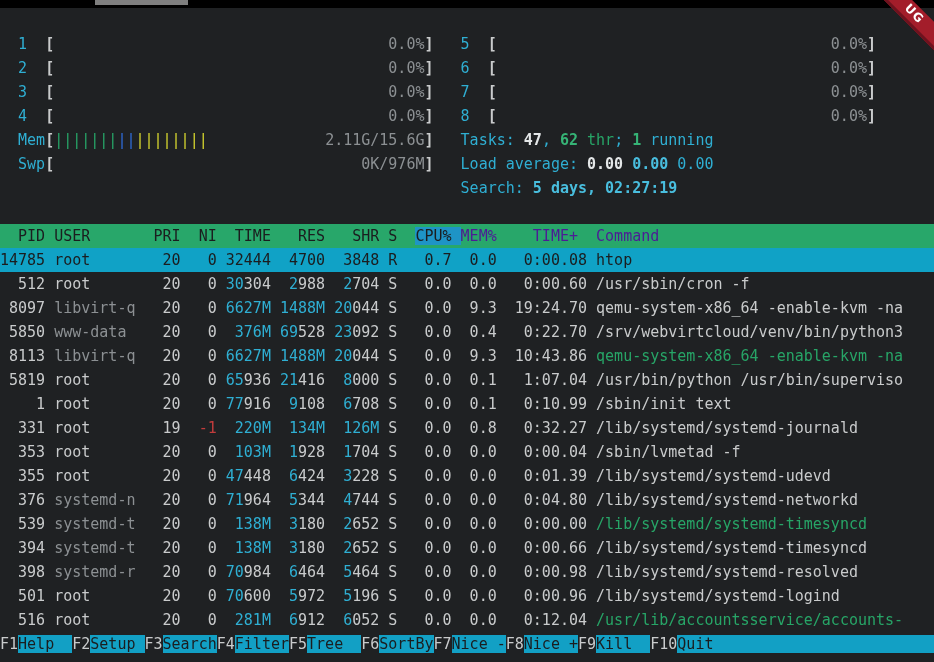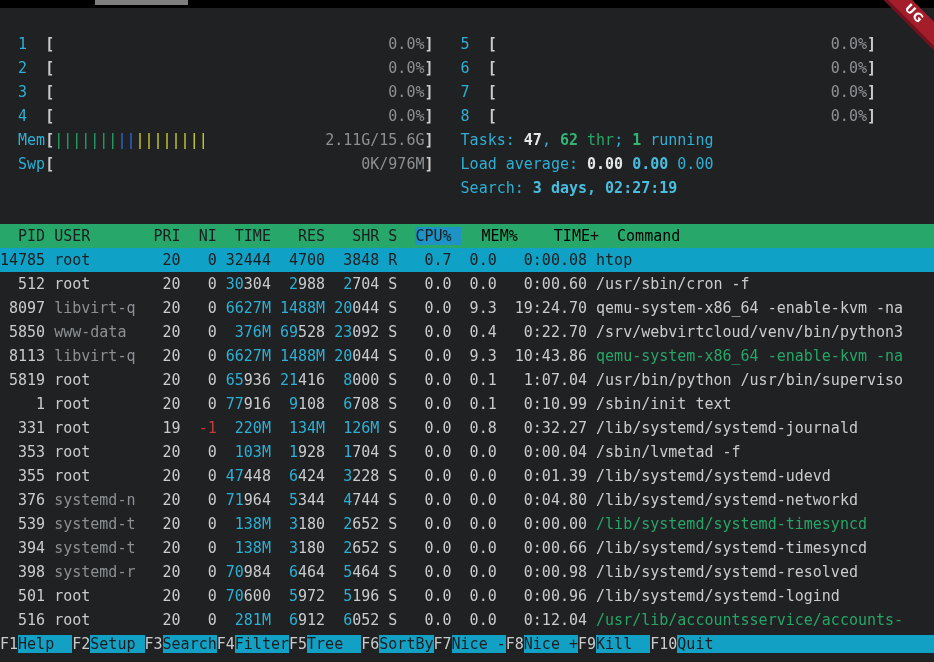--- a/index.html
+++ b/index.html
@@ -21,22 +21,22 @@
   <div id="tabstrip">
     <div class="tab" style="background: rgb(127, 127, 127);"></div>
   </div>
   <div id="term" style="background: rgb(31, 33, 35); color: rgb(201, 203, 204);">
       <div class="line" style="top: 24px;"><span>  </span><span style="color: rgb(47, 175, 211);">1</span><span>  </span><span style="color: rgb(201, 203, 204); font-weight: bold;">[</span><span>                                     </span><span style="color: rgb(140, 144, 147);">0.0%</span><span style="color: rgb(201, 203, 204); font-weight: bold;">]</span><span>   </span><span style="color: rgb(47, 175, 211);">5</span><span>  </span><span style="color: rgb(201, 203, 204); font-weight: bold;">[</span><span>                                     </span><span style="color: rgb(140, 144, 147);">0.0%</span><span style="color: rgb(201, 203, 204); font-weight: bold;">]</span></div>
       <div class="line" style="top: 48px;"><span>  </span><span style="color: rgb(47, 175, 211);">2</span><span>  </span><span style="color: rgb(201, 203, 204); font-weight: bold;">[</span><span>                                     </span><span style="color: rgb(140, 144, 147);">0.0%</span><span style="color: rgb(201, 203, 204); font-weight: bold;">]</span><span>   </span><span style="color: rgb(47, 175, 211);">6</span><span>  </span><span style="color: rgb(201, 203, 204); font-weight: bold;">[</span><span>                                     </span><span style="color: rgb(140, 144, 147);">0.0%</span><span style="color: rgb(201, 203, 204); font-weight: bold;">]</span></div>
       <div class="line" style="top: 72px;"><span>  </span><span style="color: rgb(47, 175, 211);">3</span><span>  </span><span style="color: rgb(201, 203, 204); font-weight: bold;">[</span><span>                                     </span><span style="color: rgb(140, 144, 147);">0.0%</span><span style="color: rgb(201, 203, 204); font-weight: bold;">]</span><span>   </span><span style="color: rgb(47, 175, 211);">7</span><span>  </span><span style="color: rgb(201, 203, 204); font-weight: bold;">[</span><span>                                     </span><span style="color: rgb(140, 144, 147);">0.0%</span><span style="color: rgb(201, 203, 204); font-weight: bold;">]</span></div>
       <div class="line" style="top: 96px;"><span>  </span><span style="color: rgb(47, 175, 211);">4</span><span>  </span><span style="color: rgb(201, 203, 204); font-weight: bold;">[</span><span>                                     </span><span style="color: rgb(140, 144, 147);">0.0%</span><span style="color: rgb(201, 203, 204); font-weight: bold;">]</span><span>   </span><span style="color: rgb(47, 175, 211);">8</span><span>  </span><span style="color: rgb(201, 203, 204); font-weight: bold;">[</span><span>                                     </span><span style="color: rgb(140, 144, 147);">0.0%</span><span style="color: rgb(201, 203, 204); font-weight: bold;">]</span></div>
       <div class="line" style="top: 120px;"><span>  </span><span style="color: rgb(47, 175, 211);">Mem</span><span style="color: rgb(201, 203, 204); font-weight: bold;">[</span><span style="color: rgb(39, 165, 103);">|||||||</span><span style="color: rgb(46, 107, 216);">||</span><span style="color: rgb(211, 211, 46);">||||||||</span><span>             </span><span style="color: rgb(140, 144, 147);">2.11G/15.6G</span><span style="color: rgb(201, 203, 204); font-weight: bold;">]</span><span>   </span><span style="color: rgb(47, 175, 211);">Tasks: </span><span style="color: rgb(228, 231, 232); font-weight: bold;">47</span><span style="color: rgb(47, 175, 211);">, </span><span style="color: rgb(54, 180, 118); font-weight: bold;">62</span><span style="color: rgb(39, 165, 103);"> thr</span><span style="color: rgb(47, 175, 211);">; </span><span style="color: rgb(54, 180, 118); font-weight: bold;">1</span><span style="color: rgb(47, 175, 211);"> running</span></div>
       <div class="line" style="top: 144px;"><span>  </span><span style="color: rgb(47, 175, 211);">Swp</span><span style="color: rgb(201, 203, 204); font-weight: bold;">[</span><span>                                  </span><span style="color: rgb(140, 144, 147);">0K/976M</span><span style="color: rgb(201, 203, 204); font-weight: bold;">]</span><span>   </span><span style="color: rgb(47, 175, 211);">Load average: </span><span style="color: rgb(228, 231, 232); font-weight: bold;">0.00</span><span> </span><span style="color: rgb(73, 190, 222); font-weight: bold;">0.00</span><span> </span><span style="color: rgb(47, 175, 211);">0.00</span></div>
-      <div class="line" style="top: 168px;"><span>                                                   </span><span style="color: rgb(47, 175, 211);">Search: </span><span style="color: rgb(73, 190, 222); font-weight: bold;">3 days, 02:27:19</span></div>
-      <div class="line" style="top: 216px; background: rgb(40, 167, 106);"><span style="color: rgb(27, 29, 31);">  PID USER       PRI  NI  TIME   RES   SHR S  </span><span style="color: rgb(27, 29, 31); background: rgb(30, 148, 198);">CPU% </span><span style="color: #000000; margin-left: 21px;">MEM%    TIME+  Command</span></div>
+      <div class="line" style="top: 168px;"><span>                                                   </span><span style="color: rgb(47, 175, 211);">Search: </span><span style="color: rgb(73, 190, 222); font-weight: bold;">5 days, 02:27:19</span></div>
+      <div class="line" style="top: 216px; background: rgb(40, 167, 106);"><span style="color: rgb(27, 29, 31);">  PID USER       PRI  NI  TIME   RES   SHR S  </span><span style="color: rgb(27, 29, 31); background: rgb(30, 148, 198);">CPU% </span><span style="color: #4c1d95;">MEM%    TIME+  Command</span></div>
       <div class="line" style="top: 240px; background: rgb(16, 162, 198);"><span style="color: rgb(27, 29, 31);">14785</span><span> </span><span style="color: rgb(27, 29, 31);">root      </span><span> </span><span style="color: rgb(27, 29, 31);"> 20</span><span> </span><span style="color: rgb(27, 29, 31);">  0</span><span> </span><span style="color: rgb(27, 29, 31);">32444</span><span> </span><span style="color: rgb(27, 29, 31);"> 4700</span><span> </span><span style="color: rgb(27, 29, 31);"> 3848</span><span> </span><span style="color: rgb(27, 29, 31);">R</span><span>  </span><span style="color: rgb(27, 29, 31);"> 0.7</span><span> </span><span style="color: rgb(27, 29, 31);"> 0.0</span><span>  </span><span style="color: rgb(27, 29, 31);"> 0:00.08</span><span> </span><span style="color: rgb(27, 29, 31);">htop</span></div>
       <div class="line" style="top: 264px;"><span style="color: rgb(201, 203, 204);">  512</span><span> </span><span style="color: rgb(201, 203, 204);">root      </span><span> </span><span style="color: rgb(201, 203, 204);"> 20</span><span> </span><span style="color: rgb(201, 203, 204);">  0</span><span> </span><span style="color: rgb(47, 175, 211);">30</span><span style="color: rgb(201, 203, 204);">304</span><span> </span><span> </span><span style="color: rgb(47, 175, 211);">2</span><span style="color: rgb(201, 203, 204);">988</span><span> </span><span> </span><span style="color: rgb(47, 175, 211);">2</span><span style="color: rgb(201, 203, 204);">704</span><span> </span><span style="color: rgb(201, 203, 204);">S</span><span>  </span><span style="color: rgb(201, 203, 204);"> 0.0</span><span> </span><span style="color: rgb(201, 203, 204);"> 0.0</span><span>  </span><span style="color: rgb(201, 203, 204);"> 0:00.60</span><span> </span><span style="color: rgb(201, 203, 204);">/usr/sbin/cron -f</span></div>
       <div class="line" style="top: 288px;"><span style="color: rgb(201, 203, 204);"> 8097</span><span> </span><span style="color: rgb(140, 144, 147);">libvirt-q </span><span> </span><span style="color: rgb(201, 203, 204);"> 20</span><span> </span><span style="color: rgb(201, 203, 204);">  0</span><span> </span><span style="color: rgb(47, 175, 211);">6627M</span><span> </span><span style="color: rgb(47, 175, 211);">1488M</span><span> </span><span style="color: rgb(47, 175, 211);">20</span><span style="color: rgb(201, 203, 204);">044</span><span> </span><span style="color: rgb(201, 203, 204);">S</span><span>  </span><span style="color: rgb(201, 203, 204);"> 0.0</span><span> </span><span style="color: rgb(201, 203, 204);"> 9.3</span><span>  </span><span style="color: rgb(201, 203, 204);">19:24.70</span><span> </span><span style="color: rgb(201, 203, 204);">qemu-system-x86_64 -enable-kvm -na</span></div>
       <div class="line" style="top: 312px;"><span style="color: rgb(201, 203, 204);"> 5850</span><span> </span><span style="color: rgb(140, 144, 147);">www-data  </span><span> </span><span style="color: rgb(201, 203, 204);"> 20</span><span> </span><span style="color: rgb(201, 203, 204);">  0</span><span> </span><span> </span><span style="color: rgb(47, 175, 211);">376M</span><span> </span><span style="color: rgb(47, 175, 211);">69</span><span style="color: rgb(201, 203, 204);">528</span><span> </span><span style="color: rgb(47, 175, 211);">23</span><span style="color: rgb(201, 203, 204);">092</span><span> </span><span style="color: rgb(201, 203, 204);">S</span><span>  </span><span style="color: rgb(201, 203, 204);"> 0.0</span><span> </span><span style="color: rgb(201, 203, 204);"> 0.4</span><span>  </span><span style="color: rgb(201, 203, 204);"> 0:22.70</span><span> </span><span style="color: rgb(201, 203, 204);">/srv/webvirtcloud/venv/bin/python3</span></div>
       <div class="line" style="top: 336px;"><span style="color: rgb(201, 203, 204);"> 8113</span><span> </span><span style="color: rgb(140, 144, 147);">libvirt-q </span><span> </span><span style="color: rgb(201, 203, 204);"> 20</span><span> </span><span style="color: rgb(201, 203, 204);">  0</span><span> </span><span style="color: rgb(47, 175, 211);">6627M</span><span> </span><span style="color: rgb(47, 175, 211);">1488M</span><span> </span><span style="color: rgb(47, 175, 211);">20</span><span style="color: rgb(201, 203, 204);">044</span><span> </span><span style="color: rgb(201, 203, 204);">S</span><span>  </span><span style="color: rgb(201, 203, 204);"> 0.0</span><span> </span><span style="color: rgb(201, 203, 204);"> 9.3</span><span>  </span><span style="color: rgb(201, 203, 204);">10:43.86</span><span> </span><span style="color: rgb(39, 165, 103);">qemu-system-x86_64 -enable-kvm -na</span></div>
       <div class="line" style="top: 360px;"><span style="color: rgb(201, 203, 204);"> 5819</span><span> </span><span style="color: rgb(201, 203, 204);">root      </span><span> </span><span style="color: rgb(201, 203, 204);"> 20</span><span> </span><span style="color: rgb(201, 203, 204);">  0</span><span> </span><span style="color: rgb(47, 175, 211);">65</span><span style="color: rgb(201, 203, 204);">936</span><span> </span><span style="color: rgb(47, 175, 211);">21</span><span style="color: rgb(201, 203, 204);">416</span><span> </span><span> </span><span style="color: rgb(47, 175, 211);">8</span><span style="color: rgb(201, 203, 204);">000</span><span> </span><span style="color: rgb(201, 203, 204);">S</span><span>  </span><span style="color: rgb(201, 203, 204);"> 0.0</span><span> </span><span style="color: rgb(201, 203, 204);"> 0.1</span><span>  </span><span style="color: rgb(201, 203, 204);"> 1:07.04</span><span> </span><span style="color: rgb(201, 203, 204);">/usr/bin/python /usr/bin/superviso</span></div>
       <div class="line" style="top: 384px;"><span style="color: rgb(201, 203, 204);">    1</span><span> </span><span style="color: rgb(201, 203, 204);">root      </span><span> </span><span style="color: rgb(201, 203, 204);"> 20</span><span> </span><span style="color: rgb(201, 203, 204);">  0</span><span> </span><span style="color: rgb(47, 175, 211);">77</span><span style="color: rgb(201, 203, 204);">916</span><span> </span><span> </span><span style="color: rgb(47, 175, 211);">9</span><span style="color: rgb(201, 203, 204);">108</span><span> </span><span> </span><span style="color: rgb(47, 175, 211);">6</span><span style="color: rgb(201, 203, 204);">708</span><span> </span><span style="color: rgb(201, 203, 204);">S</span><span>  </span><span style="color: rgb(201, 203, 204);"> 0.0</span><span> </span><span style="color: rgb(201, 203, 204);"> 0.1</span><span>  </span><span style="color: rgb(201, 203, 204);"> 0:10.99</span><span> </span><span style="color: rgb(201, 203, 204);">/sbin/init text</span></div>
       <div class="line" style="top: 408px;"><span style="color: rgb(201, 203, 204);">  331</span><span> </span><span style="color: rgb(201, 203, 204);">root      </span><span> </span><span style="color: rgb(201, 203, 204);"> 19</span><span> </span><span style="color: rgb(194, 60, 60);"> -1</span><span> </span><span> </span><span style="color: rgb(47, 175, 211);">220M</span><span> </span><span> </span><span style="color: rgb(47, 175, 211);">134M</span><span> </span><span> </span><span style="color: rgb(47, 175, 211);">126M</span><span> </span><span style="color: rgb(201, 203, 204);">S</span><span>  </span><span style="color: rgb(201, 203, 204);"> 0.0</span><span> </span><span style="color: rgb(201, 203, 204);"> 0.8</span><span>  </span><span style="color: rgb(201, 203, 204);"> 0:32.27</span><span> </span><span style="color: rgb(201, 203, 204);">/lib/systemd/systemd-journald</span></div>
       <div class="line" style="top: 432px;"><span style="color: rgb(201, 203, 204);">  353</span><span> </span><span style="color: rgb(201, 203, 204);">root      </span><span> </span><span style="color: rgb(201, 203, 204);"> 20</span><span> </span><span style="color: rgb(201, 203, 204);">  0</span><span> </span><span> </span><span style="color: rgb(47, 175, 211);">103M</span><span> </span><span> </span><span style="color: rgb(47, 175, 211);">1</span><span style="color: rgb(201, 203, 204);">928</span><span> </span><span> </span><span style="color: rgb(47, 175, 211);">1</span><span style="color: rgb(201, 203, 204);">704</span><span> </span><span style="color: rgb(201, 203, 204);">S</span><span>  </span><span style="color: rgb(201, 203, 204);"> 0.0</span><span> </span><span style="color: rgb(201, 203, 204);"> 0.0</span><span>  </span><span style="color: rgb(201, 203, 204);"> 0:00.04</span><span> </span><span style="color: rgb(201, 203, 204);">/sbin/lvmetad -f</span></div>
       <div class="line" style="top: 456px;"><span style="color: rgb(201, 203, 204);">  355</span><span> </span><span style="color: rgb(201, 203, 204);">root      </span><span> </span><span style="color: rgb(201, 203, 204);"> 20</span><span> </span><span style="color: rgb(201, 203, 204);">  0</span><span> </span><span style="color: rgb(47, 175, 211);">47</span><span style="color: rgb(201, 203, 204);">448</span><span> </span><span> </span><span style="color: rgb(47, 175, 211);">6</span><span style="color: rgb(201, 203, 204);">424</span><span> </span><span> </span><span style="color: rgb(47, 175, 211);">3</span><span style="color: rgb(201, 203, 204);">228</span><span> </span><span style="color: rgb(201, 203, 204);">S</span><span>  </span><span style="color: rgb(201, 203, 204);"> 0.0</span><span> </span><span style="color: rgb(201, 203, 204);"> 0.0</span><span>  </span><span style="color: rgb(201, 203, 204);"> 0:01.39</span><span> </span><span style="color: rgb(201, 203, 204);">/lib/systemd/systemd-udevd</span></div>

